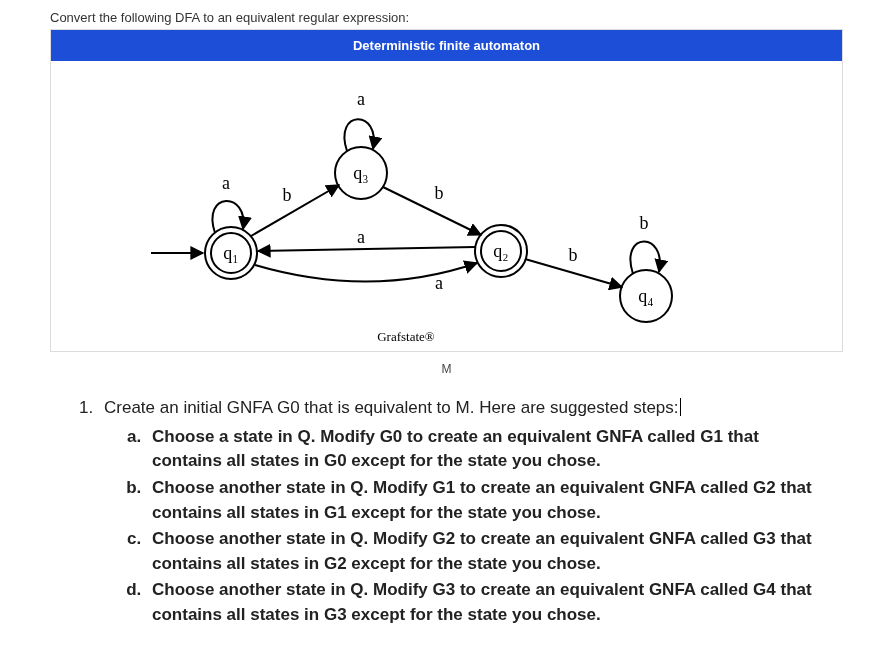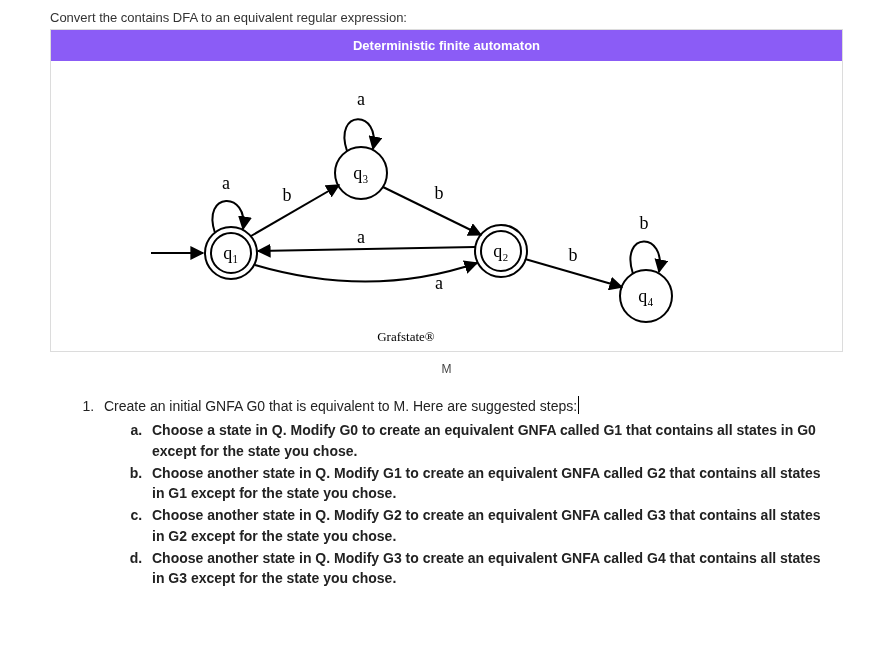--- a/index.html
+++ b/index.html
@@ -12,42 +12,42 @@
   .prompt-line {
     font-size: 13px;
     padding: 10px 0 4px 50px;
     color: #333;
   }
   .figure-wrap {
     margin: 0 50px 0 50px;
     border: 1px solid #dcdcdc;
   }
   .fig-header {
-    background: #8b5cf6;
+    background: #1d4ed8;
     color: #fff;
     font-weight: 600;
     font-size: 13px;
     text-align: center;
     padding: 8px 0;
   }
   .diagram-area {
     position: relative;
     height: 290px;
     background: #fff;
   }
   .diagram-area svg { display:block; }
   .subcaption {
     text-align:center;
     font-size:12px;
     color:#444;
     margin: 10px 0 20px 0;
   }
   .content {
     padding: 0 70px 20px 70px;
-    font-size: 14px;
+    font-size: 17px;
     line-height: 1.45;
     color:#222;
   }
   ol.main { padding-left: 28px; margin:0;}
   ol.main > li { padding-left: 6px; }
   ol.sub {
     list-style-type: lower-alpha;
     padding-left: 42px;
     margin-top:4px;
     font-weight:bold;
@@ -58,21 +58,21 @@
     width:1px;
     height:18px;
     background:#000;
     vertical-align:-3px;
     margin-left:1px;
   }
 </style>
 </head>
 <body>
 
-<div class="prompt-line">Convert the contains DFA to an equivalent regular expression:</div>
+<div class="prompt-line">Convert the following DFA to an equivalent regular expression:</div>
 
 <div class="figure-wrap">
   <div class="fig-header">Deterministic finite automaton</div>
 
   <div class="diagram-area">
     <svg viewBox="0 0 790 290" width="790" height="290">
       <defs>
         <marker id="arrow" viewBox="0 0 10 10" refX="9" refY="5" markerWidth="7" markerHeight="7" orient="auto-start-reverse">
           <path d="M 0 0 L 10 5 L 0 10 z" fill="#000"></path>
         </marker>

